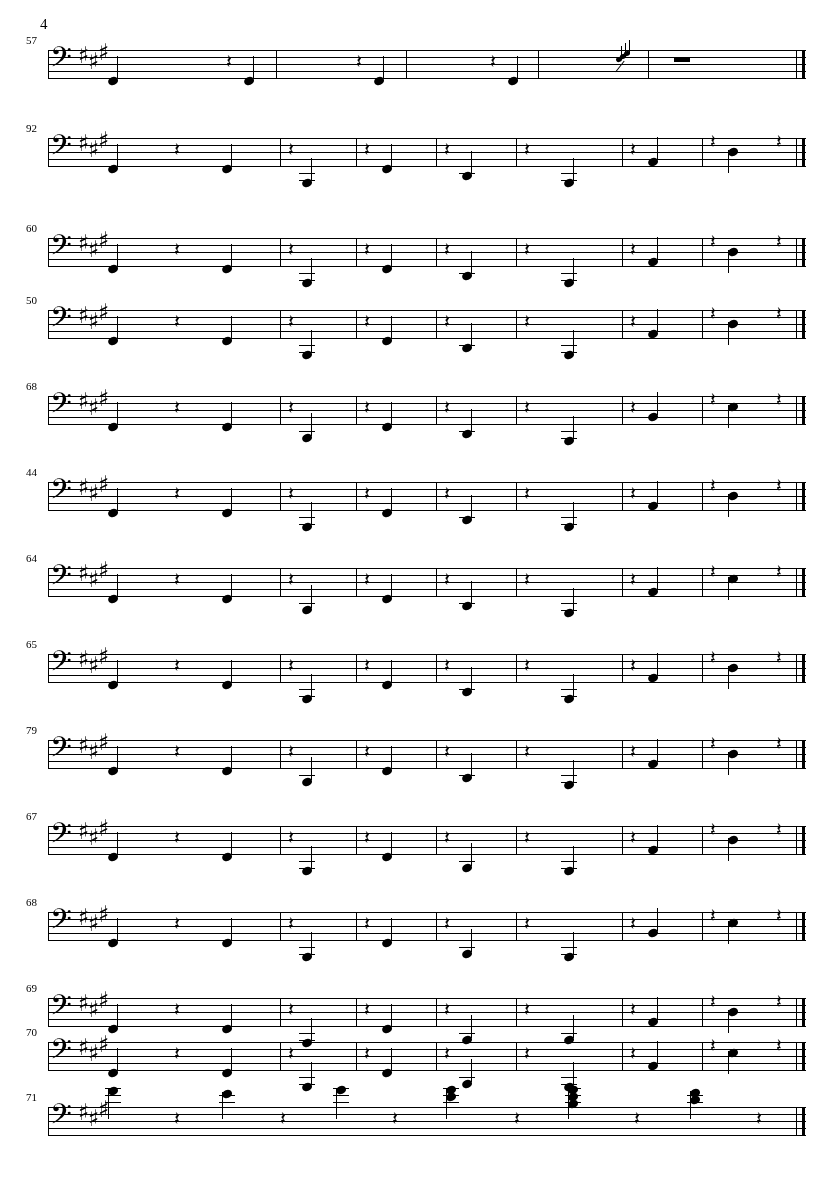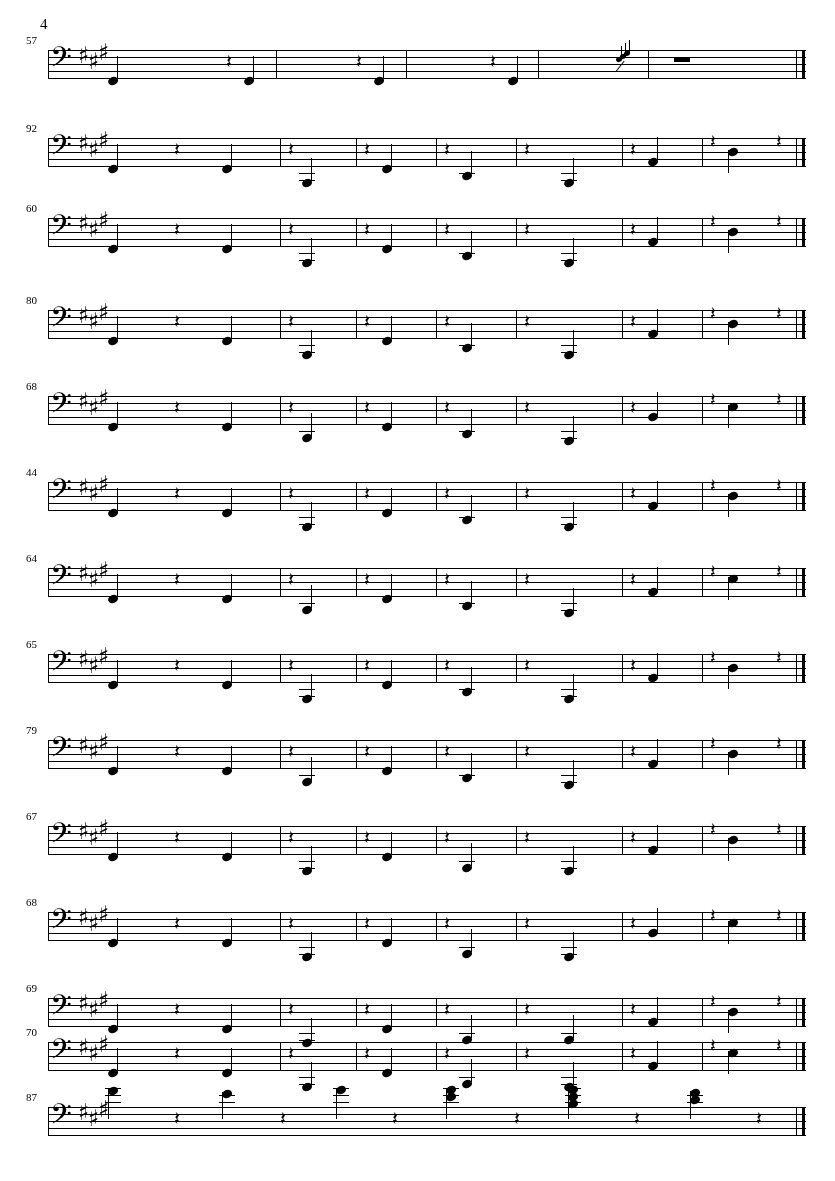--- a/index.html
+++ b/index.html
@@ -179,21 +179,21 @@
     <div class="rest" style="left:684px;top:6px;">𝄽</div>
     <div class="note" style="left:702px;top:12px;">
       <div class="head" style="left:0;top:10px;"></div>
         <div class="stem" style="left:0px;top:12px;height:23px;"></div>
     </div>
     <div class="rest" style="left:750px;top:6px;">𝄽</div>
     <div class="endbar" style="left:770px;"></div>
     <div class="endbar thick" style="left:776px;"></div>
   </div>
 
-  <div class="system" style="top:206px;">
+  <div class="system" style="top:226px;">
     <div class="measure-number">60</div>
     <div class="staff">
       <div class="line"></div>
         <div class="line"></div>
         <div class="line"></div>
         <div class="line"></div>
         <div class="line"></div>
     </div>
     <div class="barline" style="left:22px;"></div>
     <div class="clef">𝄢</div>
@@ -249,21 +249,21 @@
     <div class="note" style="left:702px;top:12px;">
       <div class="head" style="left:0;top:10px;"></div>
         <div class="stem" style="left:0px;top:12px;height:23px;"></div>
     </div>
     <div class="rest" style="left:750px;top:6px;">𝄽</div>
     <div class="endbar" style="left:770px;"></div>
     <div class="endbar thick" style="left:776px;"></div>
   </div>
 
   <div class="system" style="top:298px;">
-    <div class="measure-number">80</div>
+    <div class="measure-number">50</div>
     <div class="staff">
       <div class="line"></div>
         <div class="line"></div>
         <div class="line"></div>
         <div class="line"></div>
         <div class="line"></div>
     </div>
     <div class="barline" style="left:22px;"></div>
     <div class="clef">𝄢</div>
     <div class="keysig" style="left:52px;">♯</div>
@@ -935,21 +935,21 @@
     <div class="note" style="left:702px;top:12px;">
       <div class="head" style="left:0;top:7px;"></div>
         <div class="stem" style="left:0px;top:9px;height:23px;"></div>
     </div>
     <div class="rest" style="left:750px;top:6px;">𝄽</div>
     <div class="endbar" style="left:770px;"></div>
     <div class="endbar thick" style="left:776px;"></div>
   </div>
 
   <div class="system" style="top:1095px;">
-    <div class="measure-number">87</div>
+    <div class="measure-number">71</div>
     <div class="staff">
       <div class="line"></div>
         <div class="line"></div>
         <div class="line"></div>
         <div class="line"></div>
         <div class="line"></div>
     </div>
     <div class="barline" style="left:22px;"></div>
     <div class="clef">𝄢</div>
     <div class="keysig" style="left:52px;">♯</div>

